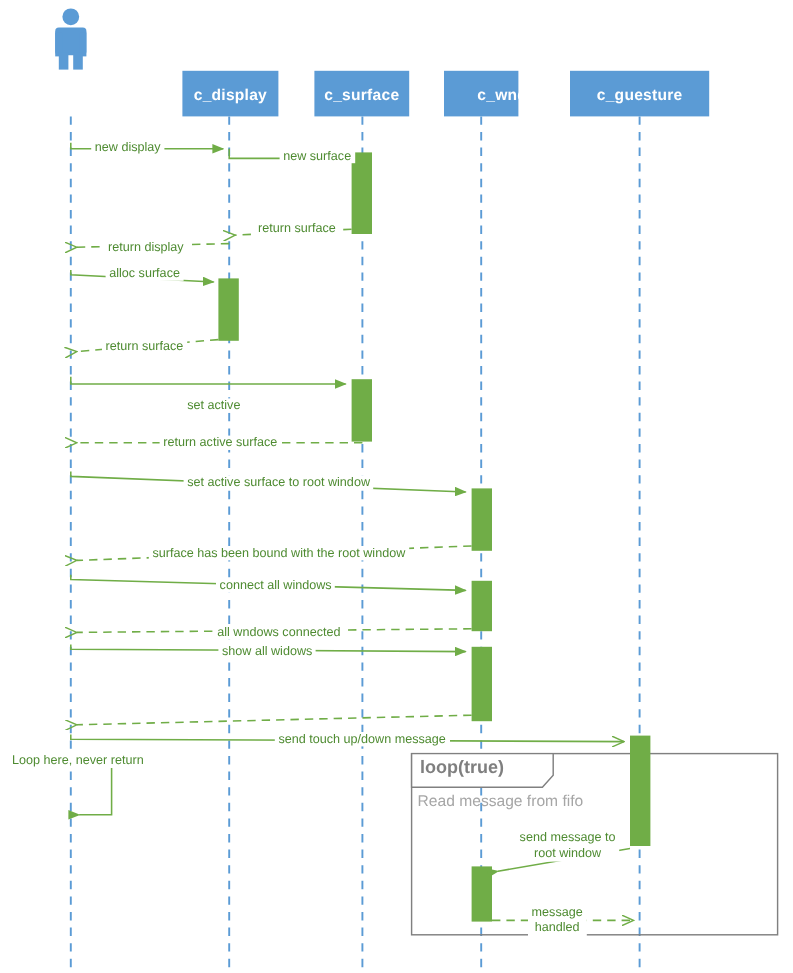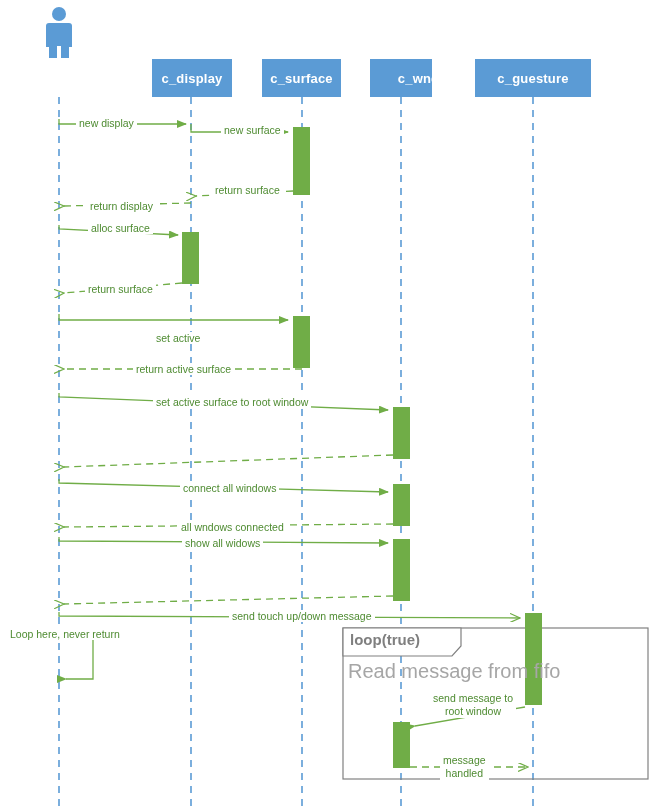--- a/index.html
+++ b/index.html
@@ -60,21 +60,21 @@
   .loop-tag {
     position: absolute;
     color: #7F7F7F;
     font-size: 15px;
     font-weight: bold;
     white-space: nowrap;
   }
   .loop-body-text {
     position: absolute;
     color: #A6A6A6;
-    font-size: 20px;
+    font-size: 13px;
     white-space: nowrap;
   }
 </style>
 </head>
 <body>
 
 <div id="canvas">
 
   <svg id="svg-root" viewBox="0 0 661 811" xmlns="http://www.w3.org/2000/svg">
     <defs>
@@ -172,28 +172,29 @@
     <span>c_surface</span>
   </div>
   <div class="lifeline-box" style="left:370px; top:59px; width:62px; height:38px;padding-left:35px;">
     <span>c_wnd</span>
   </div>
   <div class="lifeline-box" style="left:475px; top:59px; width:116px; height:38px;">
     <span>c_guesture</span>
   </div>
 
   <div class="msg-label" style="left:76px;  top:117px;">new display</div>
-  <div class="msg-label" style="left:221px; top:124px;">new surface</div>
+  <div class="msg-label" style="left:233px; top:124px;">new surface</div>
   <div class="msg-label" style="left:212px; top:184px;">return surface</div>
   <div class="msg-label" style="left:87px;  top:200px;">return display</div>
   <div class="msg-label" style="left:88px;  top:222px;">alloc surface</div>
   <div class="msg-label" style="left:85px;  top:283px;">return surface</div>
   <div class="msg-label" style="left:153px; top:332px;">set active</div>
   <div class="msg-label" style="left:133px; top:363px;">return active surface</div>
   <div class="msg-label" style="left:153px; top:396px;">set active surface to root window</div>
+  <div class="msg-label" style="left:124px; top:455px;">surface has been bound with the root window</div>
   <div class="msg-label" style="left:180px; top:482px;">connect all windows</div>
   <div class="msg-label" style="left:178px; top:521px;">all wndows connected</div>
   <div class="msg-label" style="left:182px; top:537px;">show all widows</div>
   <div class="msg-label" style="left:229px; top:610px;">send touch up/down message</div>
 
   <div class="msg-label two-line" style="left:430px; top:692px; text-align:center;">
     <div>send message to</div>
     <div>root window</div>
   </div>
 

